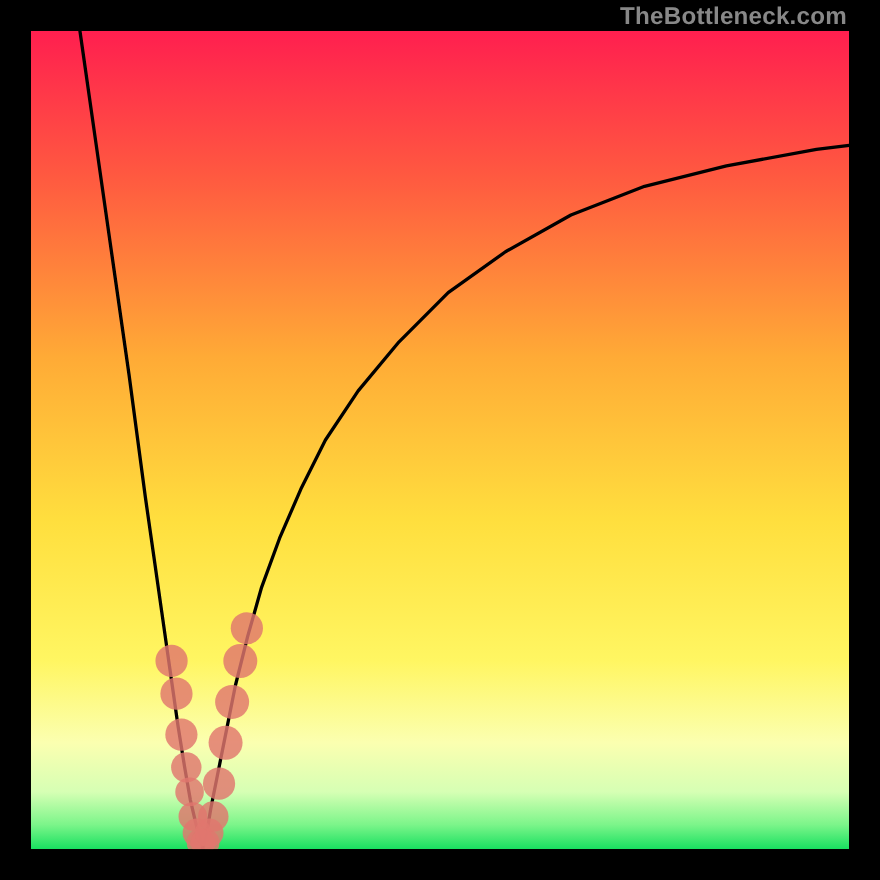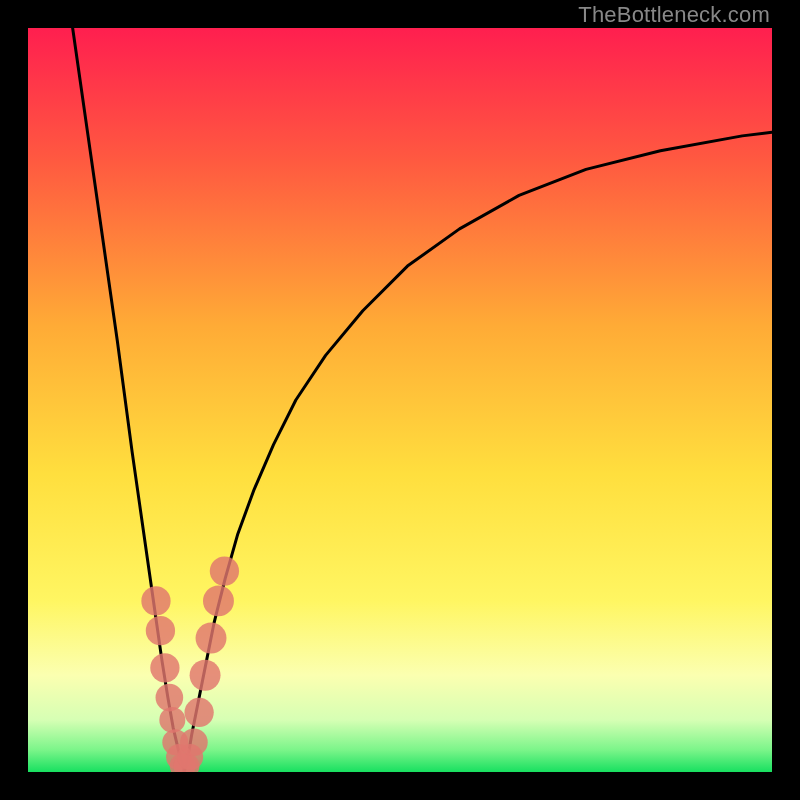--- a/index.html
+++ b/index.html
@@ -31,21 +31,21 @@
   }
   .curve-layer {
     position: absolute;
     inset: 0;
   }
   .watermark {
     position: absolute;
     top: 2px;
     right: 30px;
     font-size: 22px;
-    font-weight: 400;
+    font-weight: 700;
     color: #888;
     letter-spacing: 0.2px;
     user-select: none;
   }
   .marker {
     fill: #e0766e;
     opacity: 0.82;
   }
 </style>
 </head>

